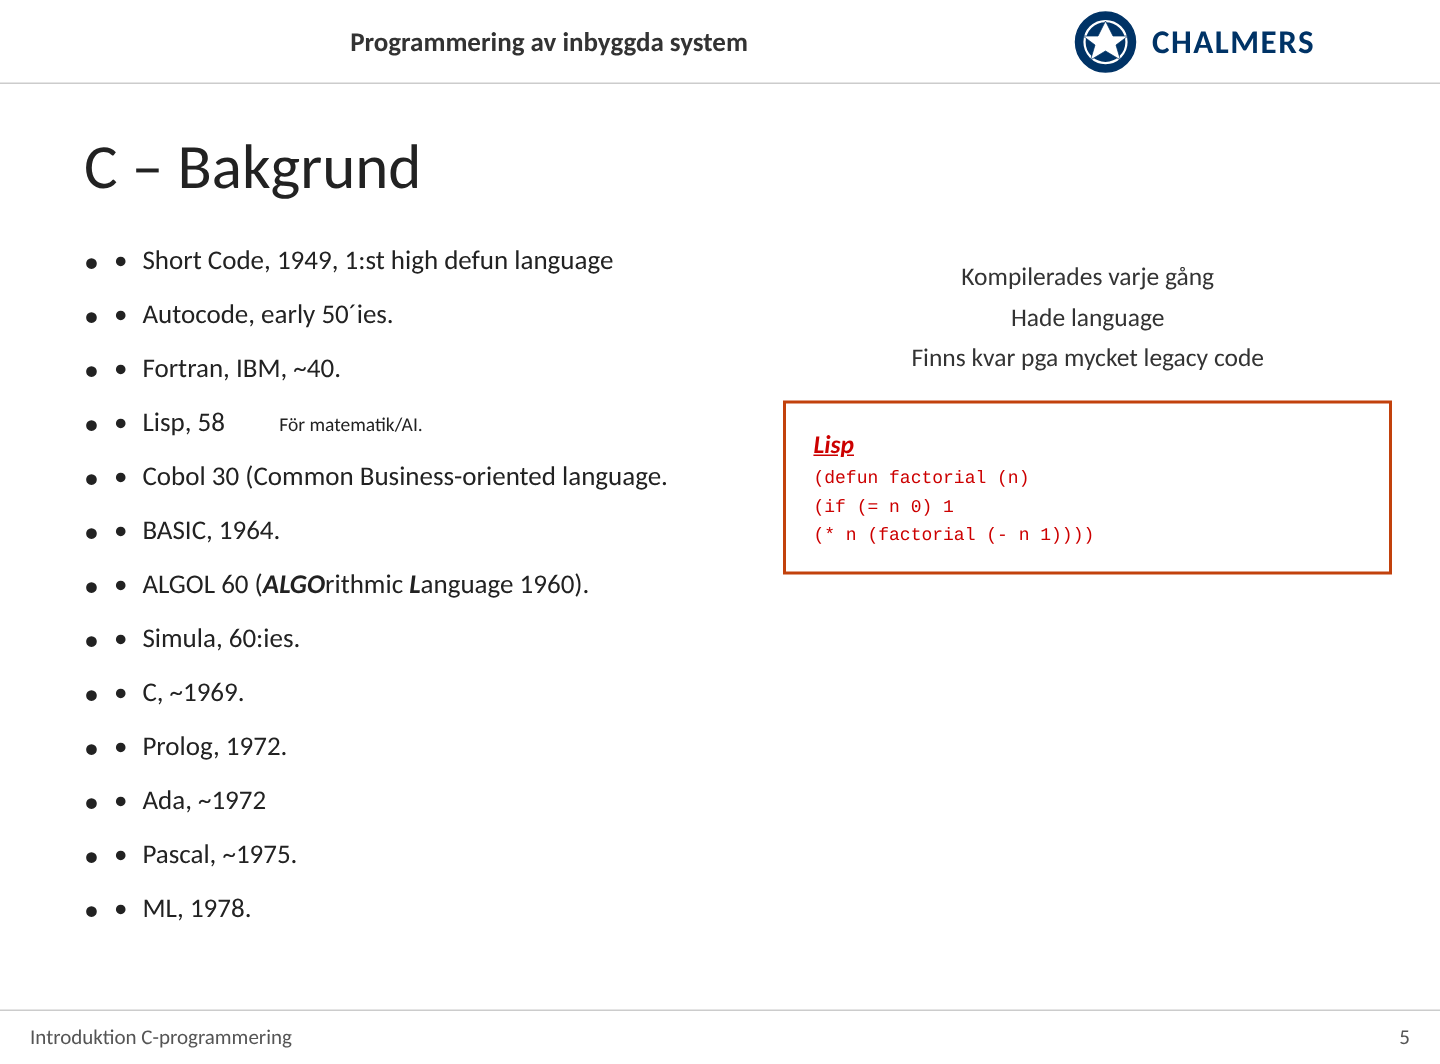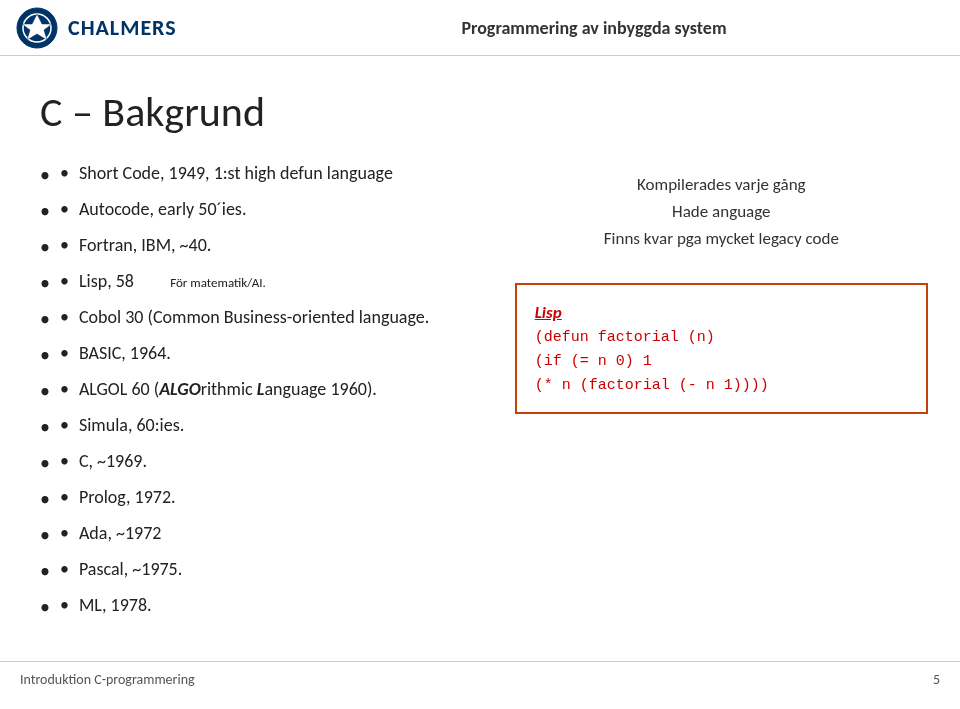--- a/index.html
+++ b/index.html
@@ -47,20 +47,21 @@
       text-align: center;
       font-size: 18px;
       font-weight: bold;
       color: #333;
     }
 
     
     #main {
       padding: 30px 32px 20px 40px;
       height: calc(709px - 56px - 36px);
+      margin-left: 16px;
     }
 
     #slide-title {
       font-size: 42px;
       font-weight: 300;
       color: #222;
       margin-bottom: 24px;
       border-bottom: none;
     }
 
@@ -70,21 +71,21 @@
     }
 
     #left-column {
       flex: 1.1;
     }
 
     #right-column {
       flex: 1;
       display: flex;
       flex-direction: column;
-      gap: 20px;
+      gap: 4px;
     }
 
     .bullet-list {
       list-style: none;
       padding: 0;
     }
 
     .bullet-list li {
       display: flex;
       align-items: flex-start;
@@ -132,27 +133,27 @@
       font-style: italic;
       font-weight: bold;
       text-decoration: underline;
       color: #cc0000;
       font-size: 17px;
     }
 
     #lisp-code {
       color: #cc0000;
       font-family: 'Courier New', monospace;
-      font-size: 15px;
+      font-size: 12px;
     }
 
     
     #footer {
       position: absolute;
-      bottom: 12px;
+      bottom: 0;
       left: 0;
       right: 0;
       height: 36px;
       border-top: 1px solid #ccc;
       display: flex;
       align-items: center;
       justify-content: space-between;
       padding: 0 20px;
       font-size: 14px;
       color: #555;
@@ -160,30 +161,30 @@
 
     .bold-text {
       font-weight: bold;
       font-style: italic;
     }
   </style>
 </head>
 <body>
 
 <div id="header">
+  <div id="header-title">Programmering av inbyggda system</div>
   <div id="logo-area">
 
     <svg id="logo-icon" viewBox="0 0 42 42" xmlns="http://www.w3.org/2000/svg">
       <circle cx="21" cy="21" r="20" fill="#003366" stroke="#003366" stroke-width="1"></circle>
       <circle cx="21" cy="21" r="14" fill="none" stroke="#fff" stroke-width="1.5"></circle>
       <polygon points="21,7 26,17 36,17 28,23 31,33 21,27 11,33 14,23 6,17 16,17" fill="#fff" stroke="#003366" stroke-width="0.5"></polygon>
     </svg>
     <span id="logo-text">CHALMERS</span>
   </div>
-  <div id="header-title">Programmering av inbyggda system</div>
 </div>
 
 <div id="main">
   <h1 id="slide-title">C – Bakgrund</h1>
 
   <div id="content-area">
 
     <div id="left-column">
       <ul class="bullet-list">
         <li>
@@ -238,21 +239,21 @@
           <span style="margin-right:10px; flex-shrink:0;">•</span>
           <span>ML, 1978.</span>
         </li>
       </ul>
     </div>
 
     <div id="right-column">
 
       <div id="right-top-note">
         <div>Kompilerades varje gång</div>
-        <div>Hade anguage</div>
+        <div>Hade language</div>
         <div>Finns kvar pga mycket legacy code</div>
       </div>
 
       <div id="lisp-box">
         <div id="lisp-title">Lisp</div>
         <div id="lisp-code">
           <div>(defun factorial (n)</div>
           <div>  (if (= n 0) 1</div>
           <div>    (* n (factorial (- n 1))))</div>
         </div>

